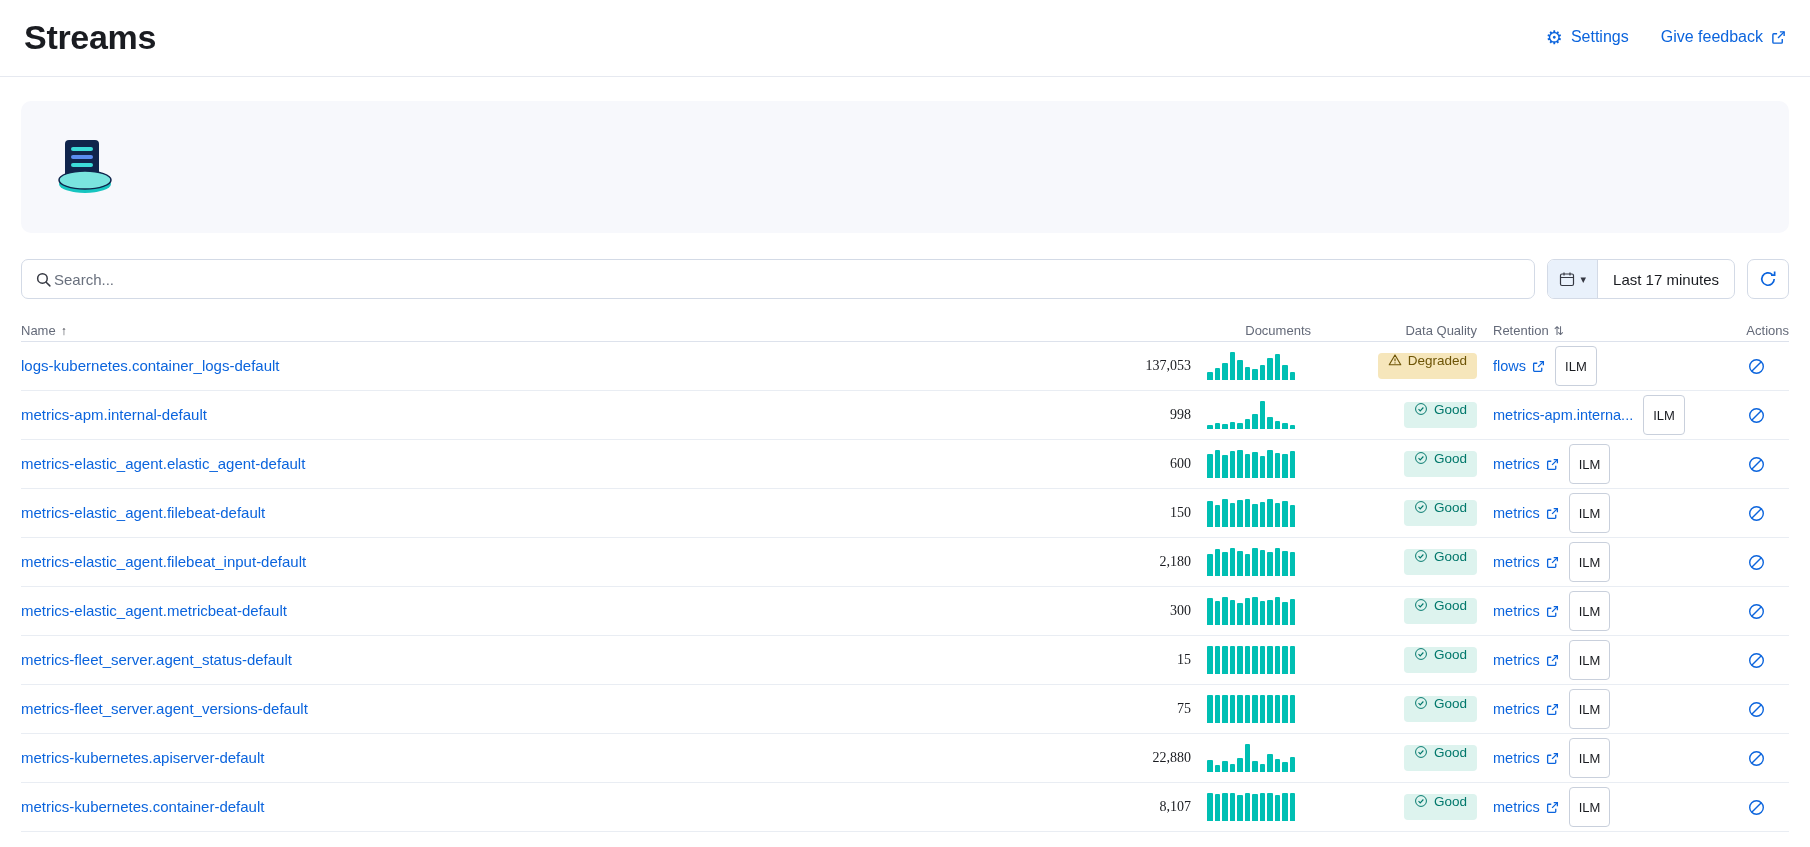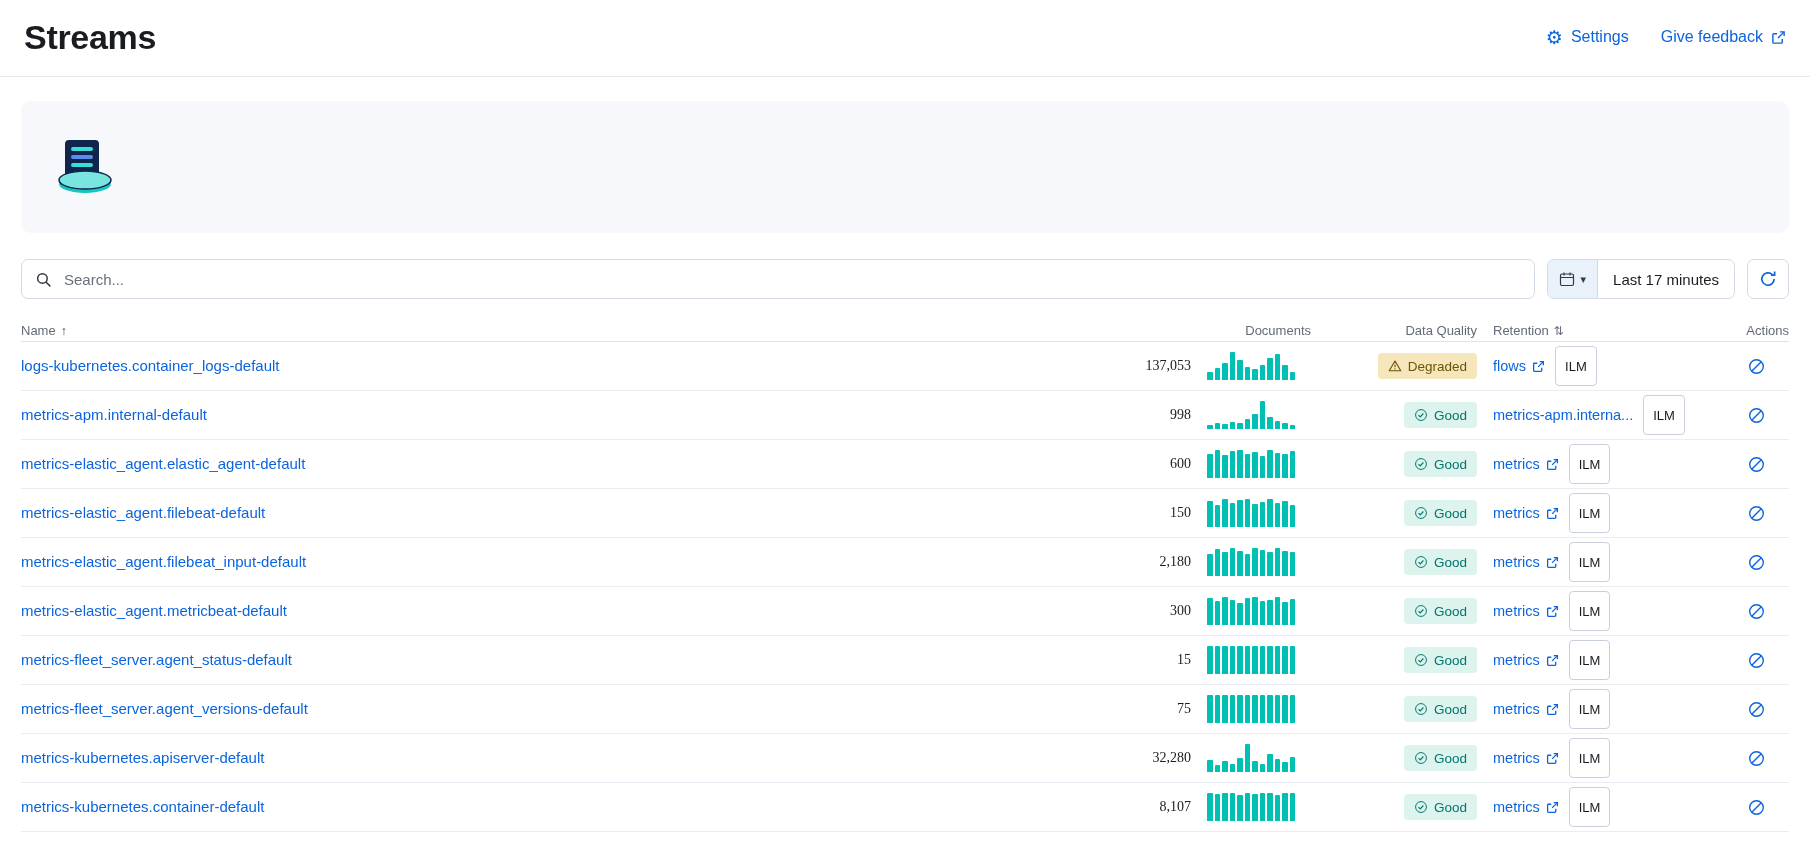--- a/index.html
+++ b/index.html
@@ -39,21 +39,21 @@
     padding:16px 28px;display:flex;gap:32px;align-items:center;height:132px}
   .welcome-title{font-size:18px;font-weight:700;margin:0 0 6px;line-height:24px}
   .welcome-desc{font-size:15px;color:#343741;margin:0 0 12px;line-height:21px}
   .welcome-actions{display:flex;align-items:center;gap:22px}
   .docs-btn{background:#e9edf3;border:none;border-radius:6px;height:36px;padding:0 15px;
     font-size:15px;font-weight:500;color:var(--text);text-decoration:underline}
   .hide-btn{background:none;border:none;padding:0;font-size:15px;font-weight:500;color:var(--text)}
 
   
   .toolbar{margin:26px 21px 0;display:flex;gap:12px;height:40px}
-  .search{flex:1;display:flex;align-items:center;gap:10px;border:1px solid var(--border);
+  .search{flex:1;display:flex;align-items:center;gap:0;border:1px solid var(--border);
     border-radius:7px;padding:0 13px;background:#fff}
   .search-icon{color:#343741}
   .search input{flex:1;border:none;outline:none;font-size:15px;font-family:inherit;
     color:var(--text);background:transparent}
   .search input::placeholder{color:#69707d}
   .date-group{display:flex;align-items:stretch;border:1px solid var(--border);
     border-radius:7px;overflow:hidden;background:#fff}
   .quick-btn{display:flex;align-items:center;gap:6px;padding:0 11px;background:#e9f1fb;
     border:none;border-right:1px solid var(--border);color:#343741}
   .chev{font-size:11px;line-height:1;color:#343741}
@@ -72,21 +72,21 @@
   .th.actions{justify-content:flex-end}
   .sort-ic{color:#343741;font-size:12px;line-height:1}
   .sortable-ic{color:var(--subdued);font-size:12px;line-height:1}
 
   .trow{height:49px;border-bottom:1px solid var(--row-border)}
   .stream-link{color:var(--accent);font-size:15px;font-weight:500;text-decoration:none}
   .docs-cell{text-align:right;font-family:Liberation Serif, serif;font-size:14px;color:var(--text)}
   .spark-cell{display:flex;align-items:flex-end;gap:2px;height:28px}
   .spark-bar{width:5.5px;background:var(--spark);border-radius:1px 1px 0 0;min-height:2px}
   .quality-cell{display:flex;justify-content:flex-end}
-  .badge{display:inline-flex;align-items:center;gap:6px;height:26px;padding:0 10px;
+  .badge{display:inline-flex;align-items:flex-start;gap:6px;height:26px;padding:0 10px;
     border-radius:4px;font-size:13.5px;font-weight:500}
   .badge .q-icon{display:none;line-height:0}
   .badge.is-degraded{background:var(--warning-bg);color:var(--warning-text)}
   .badge.is-degraded .warn{display:block}
   .badge.is-good{background:var(--success-bg);color:var(--success-text)}
   .badge.is-good .good{display:block}
   .retention-cell{display:flex;align-items:center;gap:10px}
   .retention-link{display:flex;align-items:center;gap:6px;color:var(--accent);
     font-size:14.5px;font-weight:500;text-decoration:none;white-space:nowrap}
   .ilm-badge{border:1px solid #c9d0dc;border-radius:4px;padding:0 9px;height:40px;
@@ -607,21 +607,21 @@
             <path d="M3.5 12.5L12.5 3.5" stroke="currentColor" stroke-width="1.3"></path>
           </svg>
         </span>
       </button>
     </div>
   </div>
       <div class="trow">
     <div class="cell name-cell">
       <a class="stream-link" href="#">metrics-kubernetes.apiserver-default</a>
     </div>
-    <div class="cell docs-cell">32,280</div>
+    <div class="cell docs-cell">22,880</div>
     <div class="cell spark-cell">
           <div class="spark-bar" style="height: 44%;"></div>
           <div class="spark-bar" style="height: 26%;"></div>
           <div class="spark-bar" style="height: 40%;"></div>
           <div class="spark-bar" style="height: 30%;"></div>
           <div class="spark-bar" style="height: 50%;"></div>
           <div class="spark-bar" style="height: 100%;"></div>
           <div class="spark-bar" style="height: 40%;"></div>
           <div class="spark-bar" style="height: 30%;"></div>
           <div class="spark-bar" style="height: 64%;"></div>

